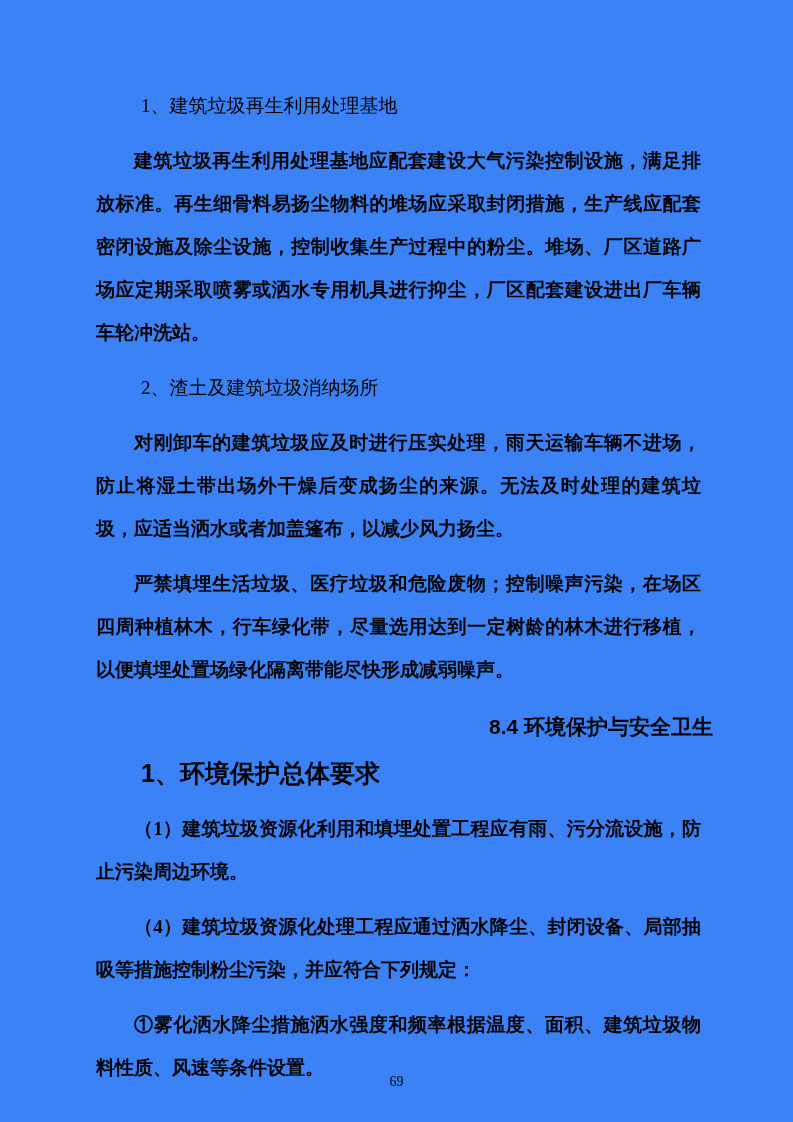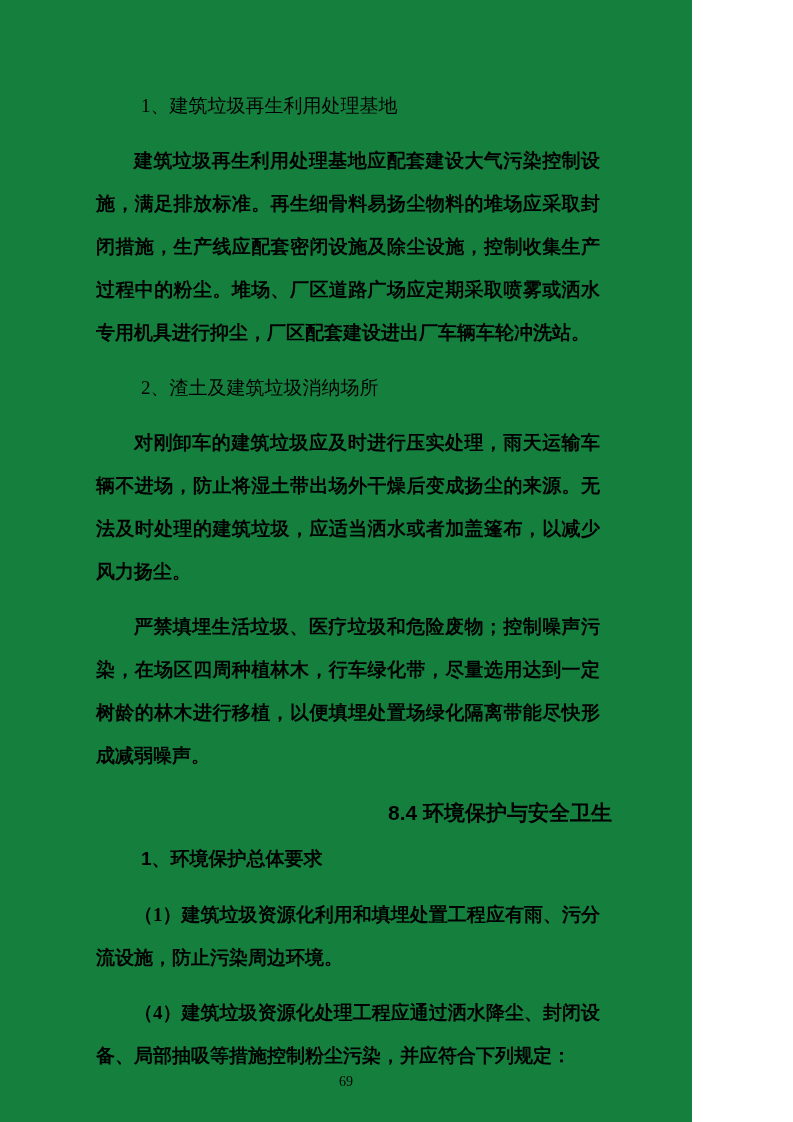--- a/index.html
+++ b/index.html
@@ -2,23 +2,23 @@
 <html><head>
 <meta charset="utf-8">
 <style>
   html, body {
     margin: 0;
     padding: 0;
     background: #ffffff;
   }
   .page {
     position: relative;
-    width: 692px;
+    width: 793px;
     height: 1122px;
-    background: #15803d;
+    background: #3b82f6;
     box-sizing: border-box;
     padding: 84px 80px 0 84px;
     color: #000000;
     font-family: "Liberation Serif", "DejaVu Serif", serif;
     overflow: hidden;
   }
   .list-item {
     margin: 0;
     font-size: 19px;
     line-height: 43px;
@@ -40,21 +40,21 @@
     font-weight: bold;
     font-size: 21px;
     line-height: 48px;
     text-indent: 20px;
     text-align: right;
   }
   .heading-2 {
     margin: 0;
     font-family: "Liberation Sans", "DejaVu Sans", sans-serif;
     font-weight: bold;
-    font-size: 19px;
+    font-size: 25px;
     line-height: 44px;
     text-indent: 57px;
     text-align: left;
   }
   .footer {
     position: absolute;
     left: 0;
     right: 0;
     bottom: 32px;
     text-align: center;
@@ -79,17 +79,18 @@
   <p class="para">严禁填埋生活垃圾、医疗垃圾和危险废物；控制噪声污染，在场区四周种植林木，行车绿化带，尽量选用达到一定树龄的林木进行移植，以便填埋处置场绿化隔离带能尽快形成减弱噪声。</p>
 
   <h2 class="heading-1">8.4 环境保护与安全卫生</h2>
 
   <h3 class="heading-2">1、环境保护总体要求</h3>
 
   <p class="para">（1）建筑垃圾资源化利用和填埋处置工程应有雨、污分流设施，防止污染周边环境。</p>
 
   <p class="para">（4）建筑垃圾资源化处理工程应通过洒水降尘、封闭设备、局部抽吸等措施控制粉尘污染，并应符合下列规定：</p>
 
+  <p class="para">①雾化洒水降尘措施洒水强度和频率根据温度、面积、建筑垃圾物料性质、风速等条件设置。</p>
 
 
   <div class="footer">69</div>
 
 </div>
 
 </body></html>

